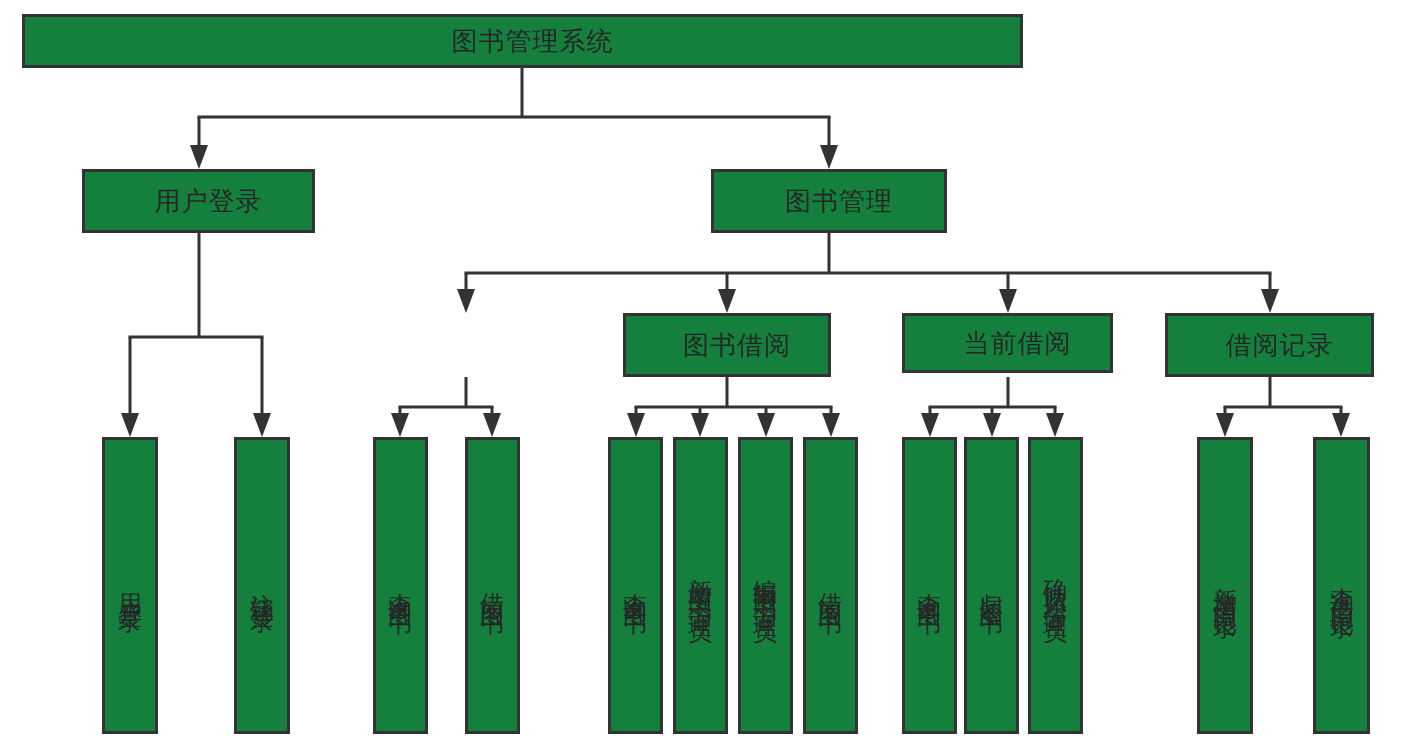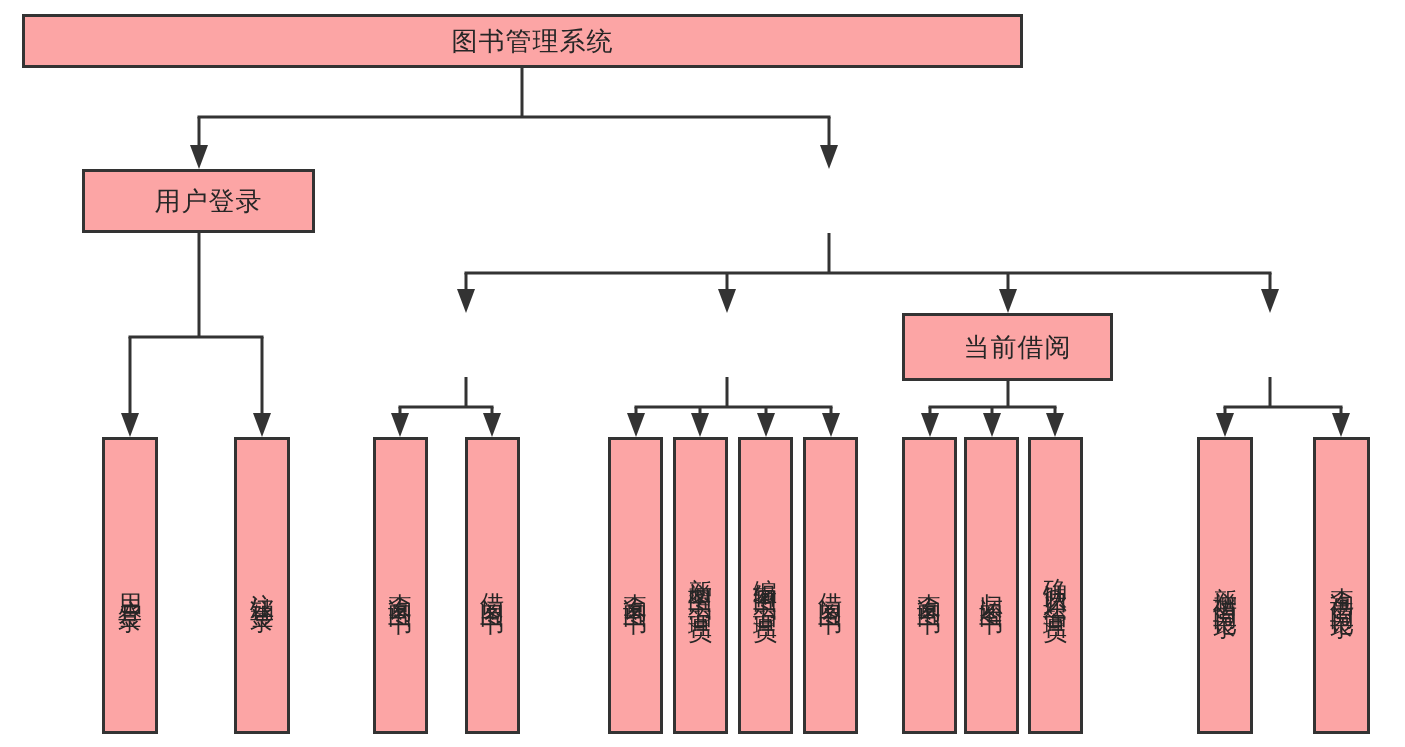--- a/index.html
+++ b/index.html
@@ -7,21 +7,21 @@
     position:relative;
     width:1405px;height:747px;
     background:var(--bg,#ffffff);
     font-family:"Liberation Sans","DejaVu Sans",sans-serif;
     overflow:hidden;
   }
   #conn{position:absolute;left:0;top:0;width:1405px;height:747px;}
   .box{
     position:absolute;
     box-sizing:border-box;
-    background:#fca5a5;
+    background:#15803d;
     border:3px solid var(--line,#333333);
     color:var(--text,#262626);
     padding-left:20px;
   }
   .hbox{
     display:flex;align-items:center;justify-content:center;
     font-size:26px;
     letter-spacing:1px;
     white-space:nowrap;
   }
@@ -100,22 +100,25 @@
       <line x1="1223.5" y1="407" x2="1342.5" y2="407" stroke="#333333" stroke-width="3"></line>
       <line x1="1225" y1="407" x2="1225" y2="419" stroke="#333333" stroke-width="3"></line>
       <polygon points="1216,413 1234,413 1225,437" fill="#333333"></polygon>
       <line x1="1341" y1="407" x2="1341" y2="419" stroke="#333333" stroke-width="3"></line>
       <polygon points="1332,413 1350,413 1341,437" fill="#333333"></polygon>
     </svg>
 
   <div class="box hbox" style="left:22px;top:14px;width:1001px;height:54px">图书管理系统</div>
 
   <div class="box hbox" style="left:82px;top:169px;width:233px;height:64px">用户登录</div>
+  <div class="box hbox" style="left:711px;top:169px;width:236px;height:64px">图书管理</div>
 
-  <div class="box hbox" style="left:902px;top:313px;width:211px;height:68px">当前借阅</div>
+  <div class="box hbox" style="left:623px;top:313px;width:208px;height:64px">图书借阅</div>
+  <div class="box hbox" style="left:902px;top:313px;width:211px;height:60px">当前借阅</div>
+  <div class="box hbox" style="left:1165px;top:313px;width:209px;height:64px">借阅记录</div>
 
   <div class="box leaf" style="left:102px;width:56px">用户登录</div>
   <div class="box leaf" style="left:234px;width:56px">注销登录</div>
 
   <div class="box leaf" style="left:373px;width:55px">查询图书</div>
   <div class="box leaf" style="left:465px;width:55px">借阅图书</div>
 
   <div class="box leaf" style="left:608px;width:55px">查询图书</div>
   <div class="box leaf" style="left:673px;width:55px">新增图书（管理员）</div>
   <div class="box leaf" style="left:738px;width:55px">编辑图书（管理员）</div>

